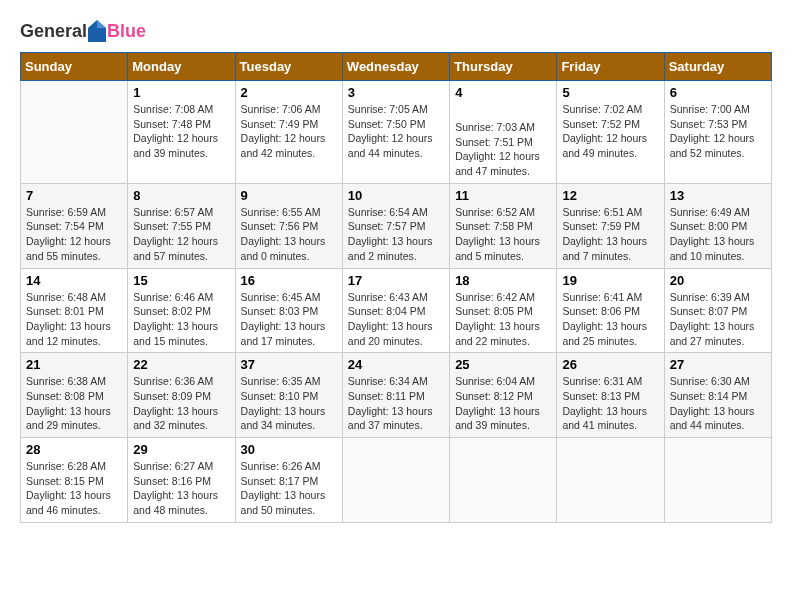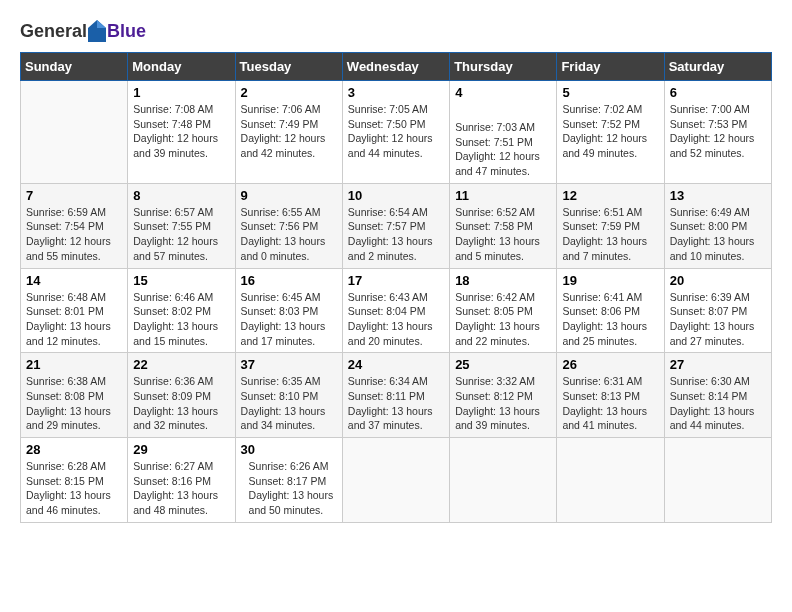--- a/index.html
+++ b/index.html
@@ -21,21 +21,21 @@
       align-items: center;
     }
     .logo-text-general {
       font-size: 18px;
       font-weight: bold;
       color: #333;
     }
     .logo-text-blue {
       font-size: 18px;
       font-weight: bold;
-      color: #4c1d95;
+      color: #ec4899;
     }
     .logo-icon {
       width: 18px;
       height: 22px;
       margin: 0 1px;
     }
     .title-area {
       text-align: right;
     }
     .month-title {
@@ -46,21 +46,21 @@
     .location-title {
       font-size: 16px;
       color: #555;
     }
     table {
       width: 100%;
       border-collapse: collapse;
       font-size: 11px;
     }
     thead th {
-      background-color: #404040;
+      background-color: #a16207;
       color: #fff;
       padding: 6px 4px;
       text-align: left;
       font-size: 13px;
       border: 1px solid #1a5fa8;
     }
     tbody td {
       border: 1px solid #ccc;
       padding: 4px 5px;
       vertical-align: top;
@@ -286,21 +286,21 @@
         </td>
         <td>
           <span class="day-number">24</span>
           <div class="day-info" style="white-space: pre-line;">Sunrise: 6:34 AM
 Sunset: 8:11 PM
 Daylight: 13 hours
 and 37 minutes.</div>
         </td>
         <td>
           <span class="day-number">25</span>
-          <div class="day-info" style="white-space: pre-line;">Sunrise: 3:32 AM
+          <div class="day-info" style="white-space: pre-line;">Sunrise: 6:04 AM
 Sunset: 8:12 PM
 Daylight: 13 hours
 and 39 minutes.</div>
         </td>
         <td>
           <span class="day-number">26</span>
           <div class="day-info" style="white-space: pre-line;">Sunrise: 6:31 AM
 Sunset: 8:13 PM
 Daylight: 13 hours
 and 41 minutes.</div>
@@ -323,21 +323,21 @@
         </td>
         <td>
           <span class="day-number">29</span>
           <div class="day-info" style="white-space: pre-line;">Sunrise: 6:27 AM
 Sunset: 8:16 PM
 Daylight: 13 hours
 and 48 minutes.</div>
         </td>
         <td>
           <span class="day-number">30</span>
-          <div class="day-info" style="white-space: pre-line; margin-left: 8px;">Sunrise: 6:26 AM
+          <div class="day-info" style="white-space: pre-line;">Sunrise: 6:26 AM
 Sunset: 8:17 PM
 Daylight: 13 hours
 and 50 minutes.</div>
         </td>
         <td class="empty-cell"></td>
         <td class="empty-cell"></td>
         <td class="empty-cell"></td>
         <td class="empty-cell"></td>
       </tr>
     </tbody>

